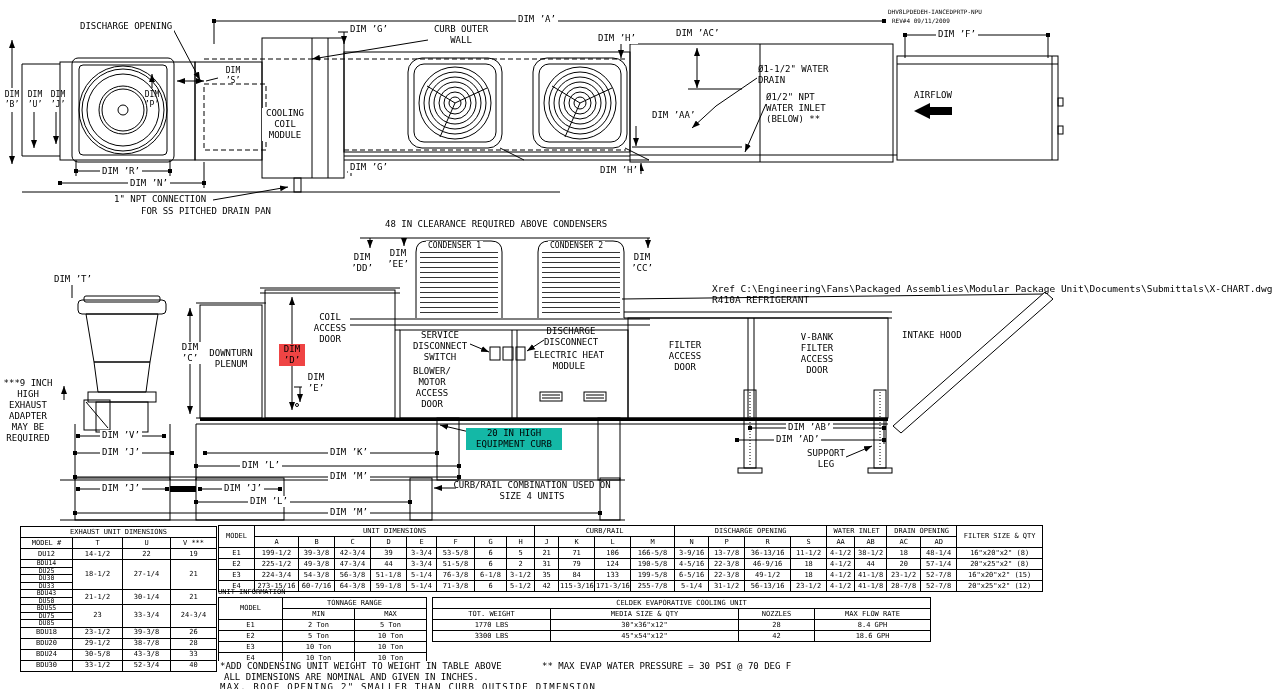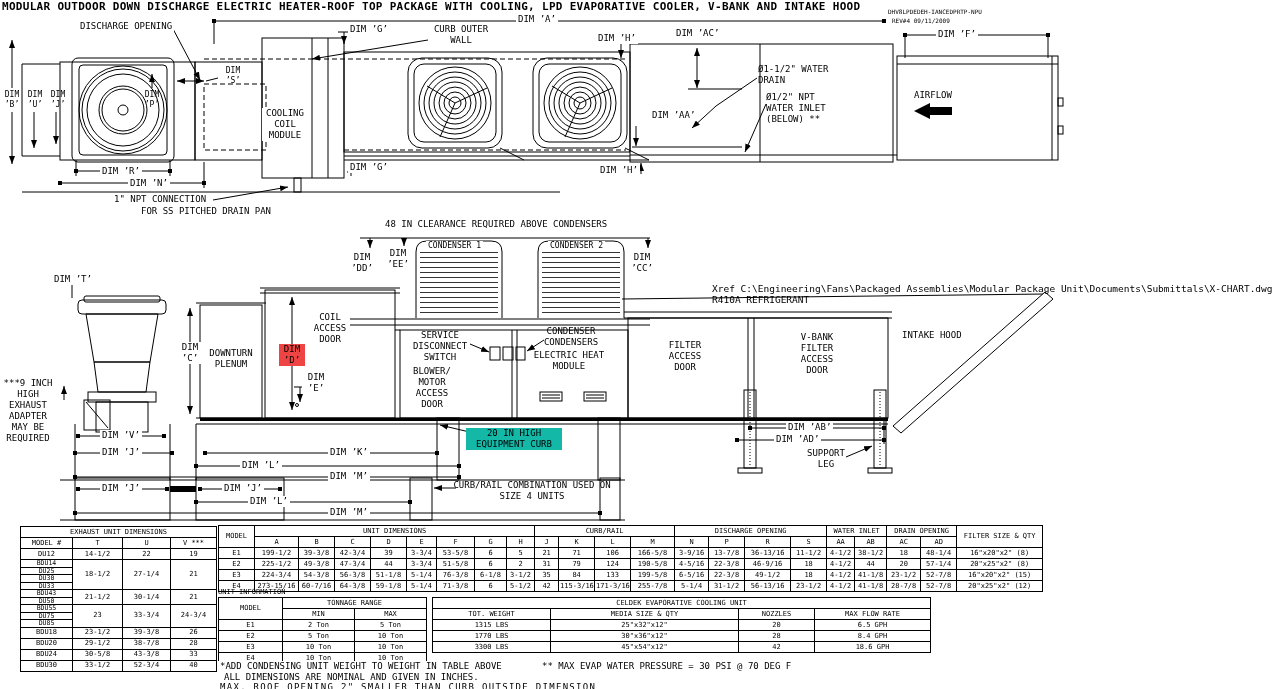--- a/index.html
+++ b/index.html
@@ -202,21 +202,20 @@
     <rect x="600" y="478" width="20" height="42"></rect>
     <path d="M60,520H625"></path>
     <path d="M78,489H167" marker-start="url(#mt)" marker-end="url(#mt)"></path>
     <path d="M200,489H280" marker-start="url(#mt)" marker-end="url(#mt)"></path>
     <path d="M196,502H410" marker-start="url(#mt)" marker-end="url(#mt)"></path>
     <path d="M75,513H600" marker-start="url(#mt)" marker-end="url(#mt)"></path>
     <path d="M456,488L434,488" marker-end="url(#ma)"></path>
   </g>
 </svg>
 
-<div class="lb ttl" style="left:2px;top:0;">MODULAR OUTDOOR DOWN DISCHARGE ELECTRIC HEATER-ROOF TOP PACKAGE WITH COOLING, LPD EVAPORATIVE COOLER, V-BANK AND INTAKE HOOD</div>
 <div class="lb tiny" style="left:888px;top:8px;">DHV8LPDEDEH-IANCEDPRTP-NPU</div>
 <div class="lb tiny" style="left:892px;top:17px;">REV#4  09/11/2009</div>
 
 <div class="lb w" style="left:78px;top:21px;">DISCHARGE OPENING</div>
 <div class="lb w" style="left:516px;top:14px;">DIM ’A’</div>
 <div class="lb w" style="left:348px;top:24px;">DIM ’G’</div>
 <div class="lb c" style="left:425px;top:24px;width:72px;">CURB OUTER WALL</div>
 <div class="lb w" style="left:596px;top:33px;">DIM ’H’</div>
 <div class="lb w" style="left:674px;top:28px;">DIM ’AC’</div>
 <div class="lb" style="left:758px;top:64px;width:72px;">Ø1-1/2" WATER DRAIN</div>
@@ -248,21 +247,21 @@
 <div class="lb w" style="left:900px;top:330px;">INTAKE HOOD</div>
 <div class="lb w" style="left:52px;top:274px;">DIM ’T’</div>
 <div class="lb c" style="left:0px;top:378px;width:56px;">***9 INCH HIGH EXHAUST ADAPTER MAY BE REQUIRED</div>
 <div class="lb c" style="left:200px;top:348px;width:62px;">DOWNTURN PLENUM</div>
 <div class="lb c" style="left:177px;top:342px;width:26px;background:#fff;">DIM ’C’</div>
 <div class="lb c" style="left:279px;top:344px;width:26px;background:#ef4444;">DIM ’D’</div>
 <div class="lb c" style="left:305px;top:312px;width:50px;">COIL ACCESS DOOR</div>
 <div class="lb c" style="left:302px;top:372px;width:28px;background:#fff;">DIM ’E’</div>
 <div class="lb c" style="left:404px;top:330px;width:72px;">SERVICE DISCONNECT SWITCH</div>
 <div class="lb c" style="left:408px;top:366px;width:48px;">BLOWER/ MOTOR ACCESS DOOR</div>
-<div class="lb c" style="left:536px;top:326px;width:70px;">CONDENSER CONDENSERS</div>
+<div class="lb c" style="left:536px;top:326px;width:70px;">DISCHARGE DISCONNECT</div>
 <div class="lb c" style="left:524px;top:350px;width:90px;">ELECTRIC HEAT MODULE</div>
 <div class="lb c" style="left:660px;top:340px;width:50px;">FILTER ACCESS DOOR</div>
 <div class="lb c" style="left:792px;top:332px;width:50px;">V-BANK FILTER ACCESS DOOR</div>
 <div class="lb c" style="left:800px;top:448px;width:52px;">SUPPORT LEG</div>
 <div class="lb w" style="left:786px;top:422px;">DIM ’AB’</div>
 <div class="lb w" style="left:774px;top:434px;">DIM ’AD’</div>
 <div class="lb w" style="left:100px;top:430px;text-align:center;">DIM ’V’</div>
 <div class="lb w" style="left:100px;top:447px;">DIM ’J’</div>
 <div class="lb w" style="left:328px;top:447px;">DIM ’K’</div>
 <div class="lb w" style="left:240px;top:460px;">DIM ’L’</div>
@@ -563,26 +562,20 @@
         <tr>
           <td colspan="4">CELDEK EVAPORATIVE COOLING UNIT</td>
         </tr>
         <tr>
           <td>TOT. WEIGHT</td>
           <td>MEDIA SIZE &amp; QTY</td>
           <td>NOZZLES</td>
           <td>MAX FLOW RATE</td>
         </tr>
         <tr>
-          <td>1315 LBS</td>
-          <td>25"x32"x12"</td>
-          <td>20</td>
-          <td>6.5 GPH</td>
-        </tr>
-        <tr>
           <td>1770 LBS</td>
           <td>30"x36"x12"</td>
           <td>28</td>
           <td>8.4 GPH</td>
         </tr>
         <tr>
           <td>3300 LBS</td>
           <td>45"x54"x12"</td>
           <td>42</td>
           <td>18.6 GPH</td>

